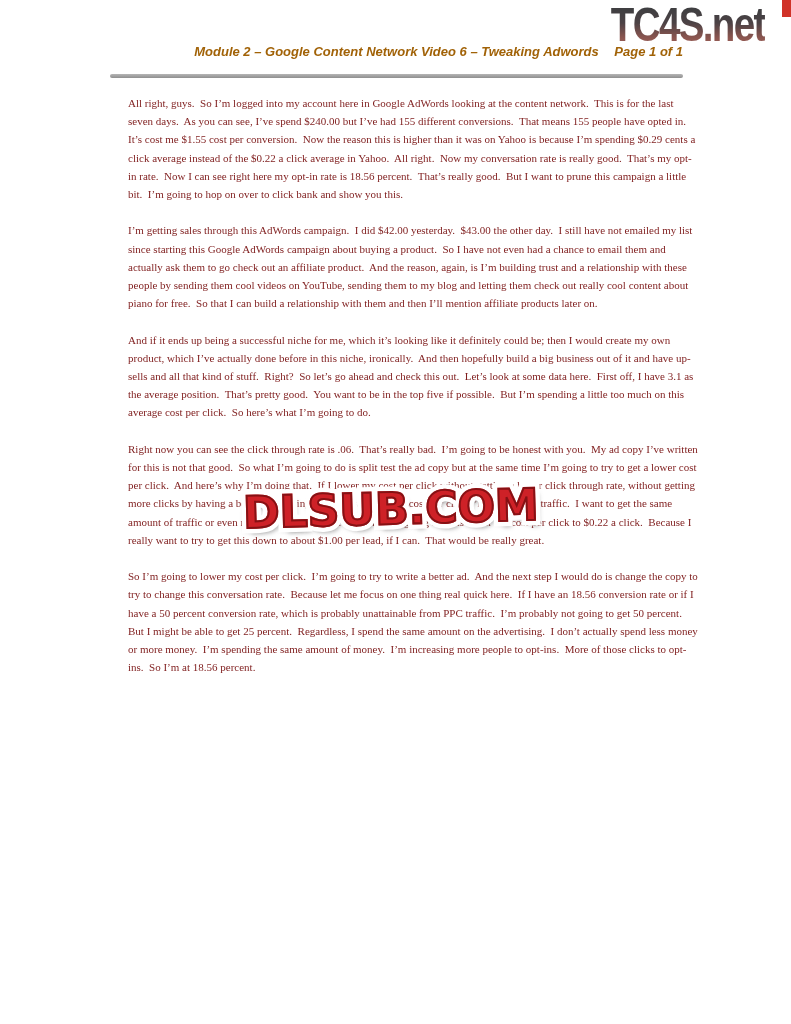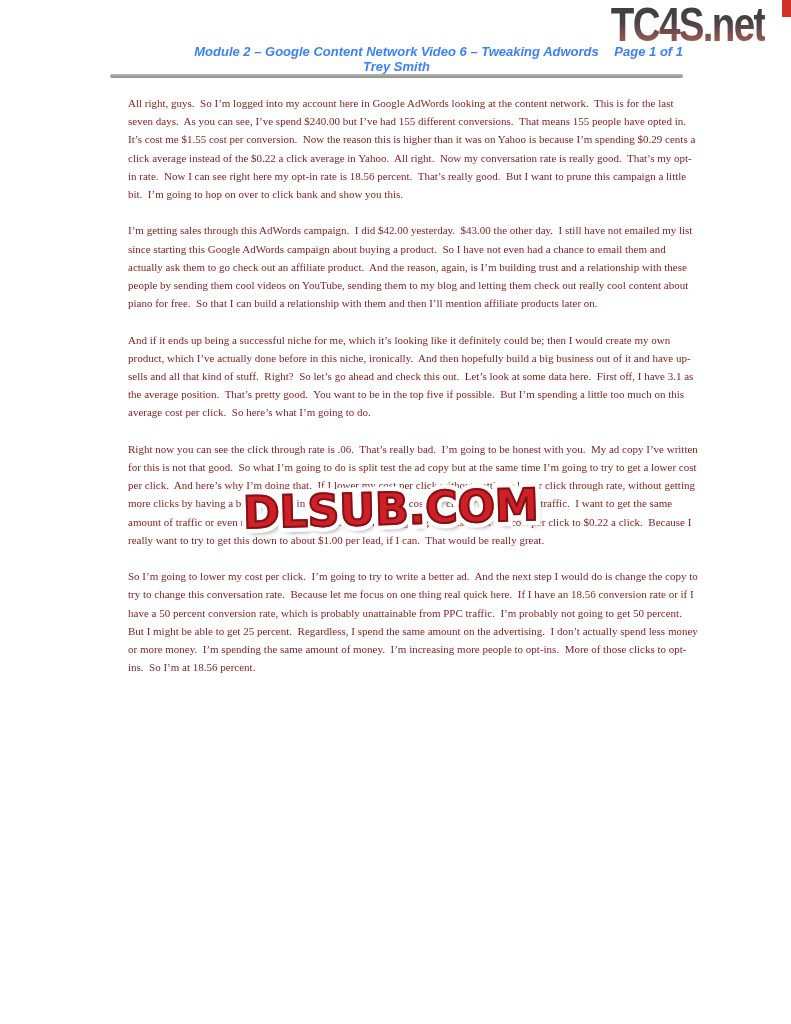--- a/index.html
+++ b/index.html
@@ -30,21 +30,21 @@
     position:absolute; top:0; right:0;
     width:9px; height:17px;
     background:#d03228;
   }
 
   
   .header{
     position:absolute; top:44px; left:110px; width:573px;
     font-family:"Liberation Sans", sans-serif;
     font-weight:bold; font-style:italic;
-    font-size:13px; color:#3b82f6;
+    font-size:13px; color:#a16207;
     line-height:15px;
   }
   .header-line1{ text-align:center; position:relative; }
   .header-page{
     position:absolute; right:0; top:0;
     font-weight:bold; font-style:italic;
   }
   .header-line2{ text-align:center; }
   .rule{
     position:absolute; left:110px; width:573px; height:4px;
@@ -126,21 +126,20 @@
 <div id="page">
 
   <div class="tc4s">TC4S.net</div>
   <div class="corner-red"></div>
 
   <div class="header">
     <div class="header-line1">
       <span>Module 2 – Google Content Network Video 6 – Tweaking Adwords</span>
       <span class="header-page">Page 1 of 1</span>
     </div>
-    <div class="header-line2">Trey Smith</div>
   </div>
   <div class="rule rule-top"></div>
 
   <div class="body-text">
     <p>All right, guys.  So I’m logged into my account here in Google AdWords looking at the content network.  This is for the last seven days.  As you can see, I’ve spend $240.00 but I’ve had 155 different conversions.  That means 155 people have opted in.  It’s cost me $1.55 cost per conversion.  Now the reason this is higher than it was on Yahoo is because I’m spending $0.29 cents a click average instead of the $0.22 a click average in Yahoo.  All right.  Now my conversation rate is really good.  That’s my opt-in rate.  Now I can see right here my opt-in rate is 18.56 percent.  That’s really good.  But I want to prune this campaign a little bit.  I’m going to hop on over to click bank and show you this.</p>
     <p>I’m getting sales through this AdWords campaign.  I did $42.00 yesterday.  $43.00 the other day.  I still have not emailed my list since starting this Google AdWords campaign about buying a product.  So I have not even had a chance to email them and actually ask them to go check out an affiliate product.  And the reason, again, is I’m building trust and a relationship with these people by sending them cool videos on YouTube, sending them to my blog and letting them check out really cool content about piano for free.  So that I can build a relationship with them and then I’ll mention affiliate products later on.</p>
     <p>And if it ends up being a successful niche for me, which it’s looking like it definitely could be; then I would create my own product, which I’ve actually done before in this niche, ironically.  And then hopefully build a big business out of it and have up-sells and all that kind of stuff.  Right?  So let’s go ahead and check this out.  Let’s look at some data here.  First off, I have 3.1 as the average position.  That’s pretty good.  You want to be in the top five if possible.  But I’m spending a little too much on this average cost per click.  So here’s what I’m going to do.</p>
     <p>Right now you can see the click through rate is .06.  That’s really bad.  I’m going to be honest with you.  My ad copy I’ve written for this is not that good.  So what I’m going to do is split test the ad copy but at the same time I’m going to try to get a lower cost per click.  And here’s why I’m doing that.  If I lower my cost per click without getting a better click through rate, without getting more clicks by having a better converting ad; if I just lower my cost per click I’ll just get less traffic.  I want to get the same amount of traffic or even more by spending less.  So what I’m going to do is lower the cost per click to $0.22 a click.  Because I really want to try to get this down to about $1.00 per lead, if I can.  That would be really great.</p>
     <p>So I’m going to lower my cost per click.  I’m going to try to write a better ad.  And the next step I would do is change the copy to try to change this conversation rate.  Because let me focus on one thing real quick here.  If I have an 18.56 conversion rate or if I have a 50 percent conversion rate, which is probably unattainable from PPC traffic.  I’m probably not going to get 50 percent.  But I might be able to get 25 percent.  Regardless, I spend the same amount on the advertising.  I don’t actually spend less money or more money.  I’m spending the same amount of money.  I’m increasing more people to opt-ins.  More of those clicks to opt-ins.  So I’m at 18.56 percent.</p>
   </div>

